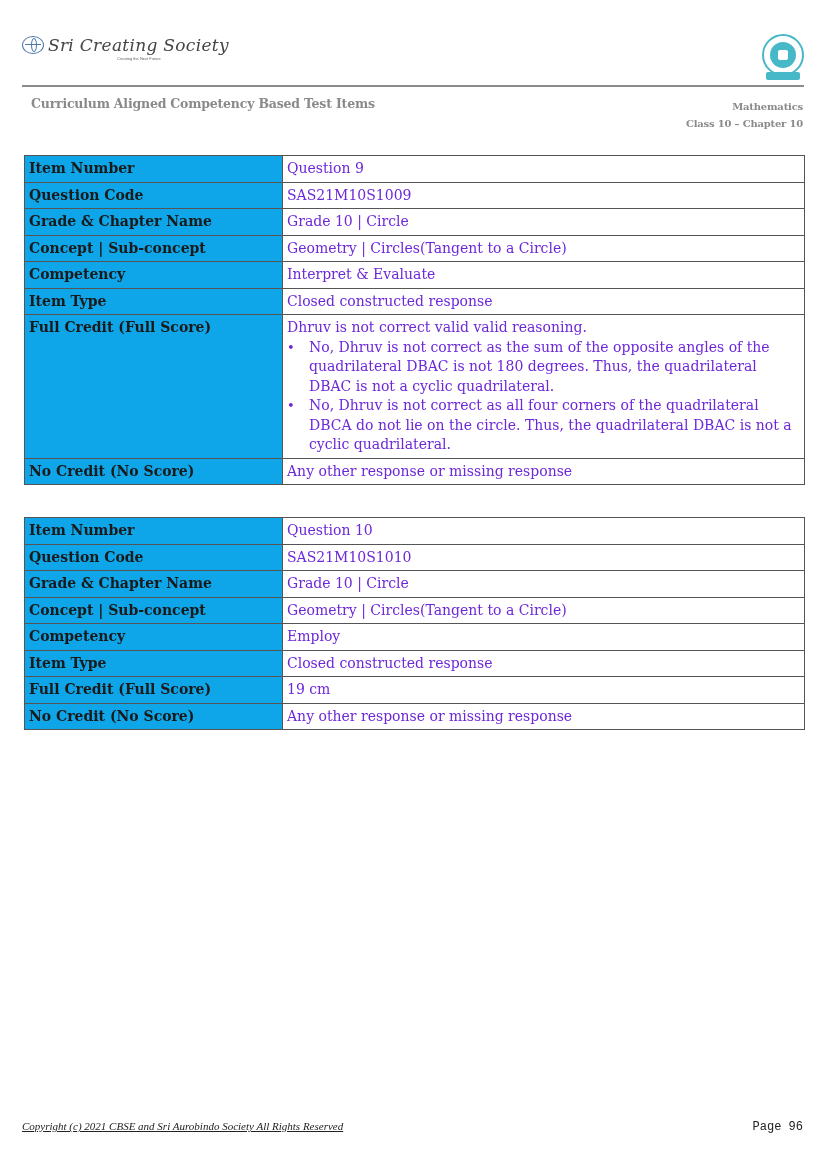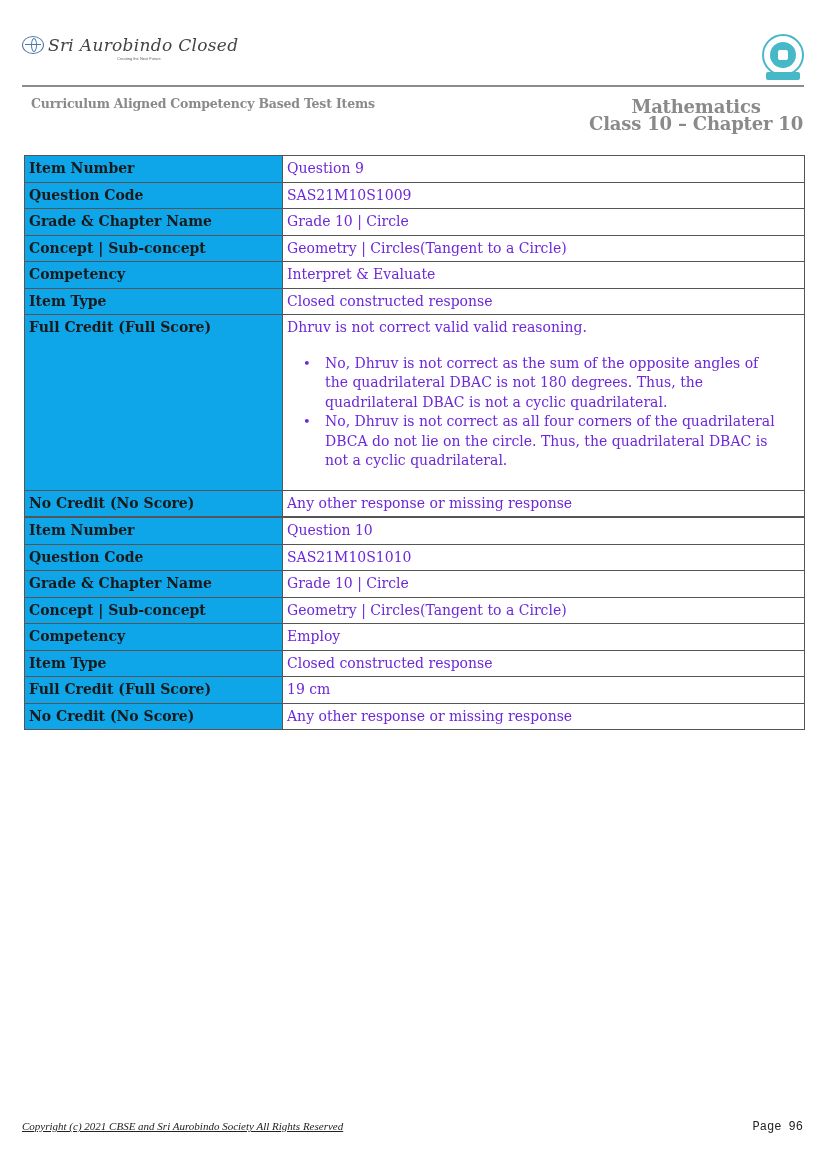--- a/index.html
+++ b/index.html
@@ -9,42 +9,42 @@
   .logo-globe::before { content: ""; position: absolute; left: 2px; right: 2px; top: 7px; height: 1px; background: #4a78a8; }
   .logo-globe::after { content: ""; position: absolute; top: 1px; bottom: 1px; left: 8px; width: 4px; border: 1px solid #4a78a8; border-radius: 50%; }
   .logo-text { font-family: "DejaVu Serif", serif; font-style: italic; font-size: 17px; color: #444; letter-spacing: 0.3px; line-height: 1; }
   .logo-tagline { font-size: 4px; color: #666; position: absolute; left: 95px; top: 20px; white-space: nowrap; font-family: "Liberation Sans", sans-serif; }
   .cbse-seal { position: absolute; left: 762px; top: 34px; width: 42px; height: 42px; border-radius: 50%; border: 2px solid #47b8c8; box-sizing: border-box; display: flex; align-items: center; justify-content: center; }
   .cbse-seal-inner { width: 26px; height: 26px; border-radius: 50%; background: #47b8c8; position: relative; }
   .cbse-seal-inner::after { content: ""; position: absolute; left: 8px; top: 8px; width: 10px; height: 10px; background: #fff; border-radius: 2px; }
   .cbse-ribbon { position: absolute; left: 766px; top: 72px; width: 34px; height: 8px; background: #47b8c8; border-radius: 2px; }
   .header-rule { position: absolute; left: 22px; top: 85px; width: 782px; height: 2px; background: #8c8c8c; }
   .hdr-left { position: absolute; left: 22px; top: 96px; font-size: 12.5px; font-weight: bold; color: #8a8a8a; font-family: "DejaVu Serif", serif; letter-spacing: -0.2px; margin-left: 9px; }
-  .hdr-right { position: absolute; right: 24px; top: 98px; text-align: center; font-size: 18px; font-weight: bold; color: #8a8a8a; line-height: 17px; letter-spacing: -0.2px; }
+  .hdr-right { position: absolute; right: 24px; top: 98px; text-align: right; font-size: 10px; font-weight: bold; color: #8a8a8a; line-height: 17px; letter-spacing: -0.2px; }
 
   table.item { position: absolute; left: 24px; width: 781px; border-collapse: collapse; font-size: 14px; }
   table.item td { border: 1px solid #555; padding: 3px 4px 3px 4px; vertical-align: top; line-height: 19.5px; }
   table.item td.lbl { width: 249px; background: #0ea5e9; font-weight: bold; color: #1a1a1a; }
   table.item td.val { background: #fff; color: #6d28d9; }
   table.item { border: 1.5px solid #444; }
   #t1 { top: 155px; }
   #t2 { top: 517px; }
-  ul.bul { margin: 16px; padding: 0 0 0 22px; list-style: none; }
+  ul.bul { margin: 0; padding: 0 0 0 22px; list-style: none; }
   ul.bul li { position: relative; }
   ul.bul li::before { content: "•"; position: absolute; left: -22px; top: 0; font-size: 13px; }
 
   .footer-left { position: absolute; left: 22px; top: 1120px; font-size: 11px; font-style: italic; color: #222; font-family: "Liberation Serif", serif; text-decoration: underline; }
   .footer-right { position: absolute; right: 24px; top: 1120px; font-size: 12px; color: #222; font-family: Liberation Mono, monospace; }
 </style>
 </head>
 <body>
 
 <div class="header-logo">
   <span class="logo-globe"></span>
-  <span class="logo-text">Sri Aurobindo Closed</span>
+  <span class="logo-text">Sri Creating Society</span>
   <span class="logo-tagline">Creating the Next Future</span>
 </div>
 
 <div class="cbse-seal">
     <div class="cbse-seal-inner"></div>
   </div>
 <div class="cbse-ribbon"></div>
 
 <div class="header-rule"></div>
 

